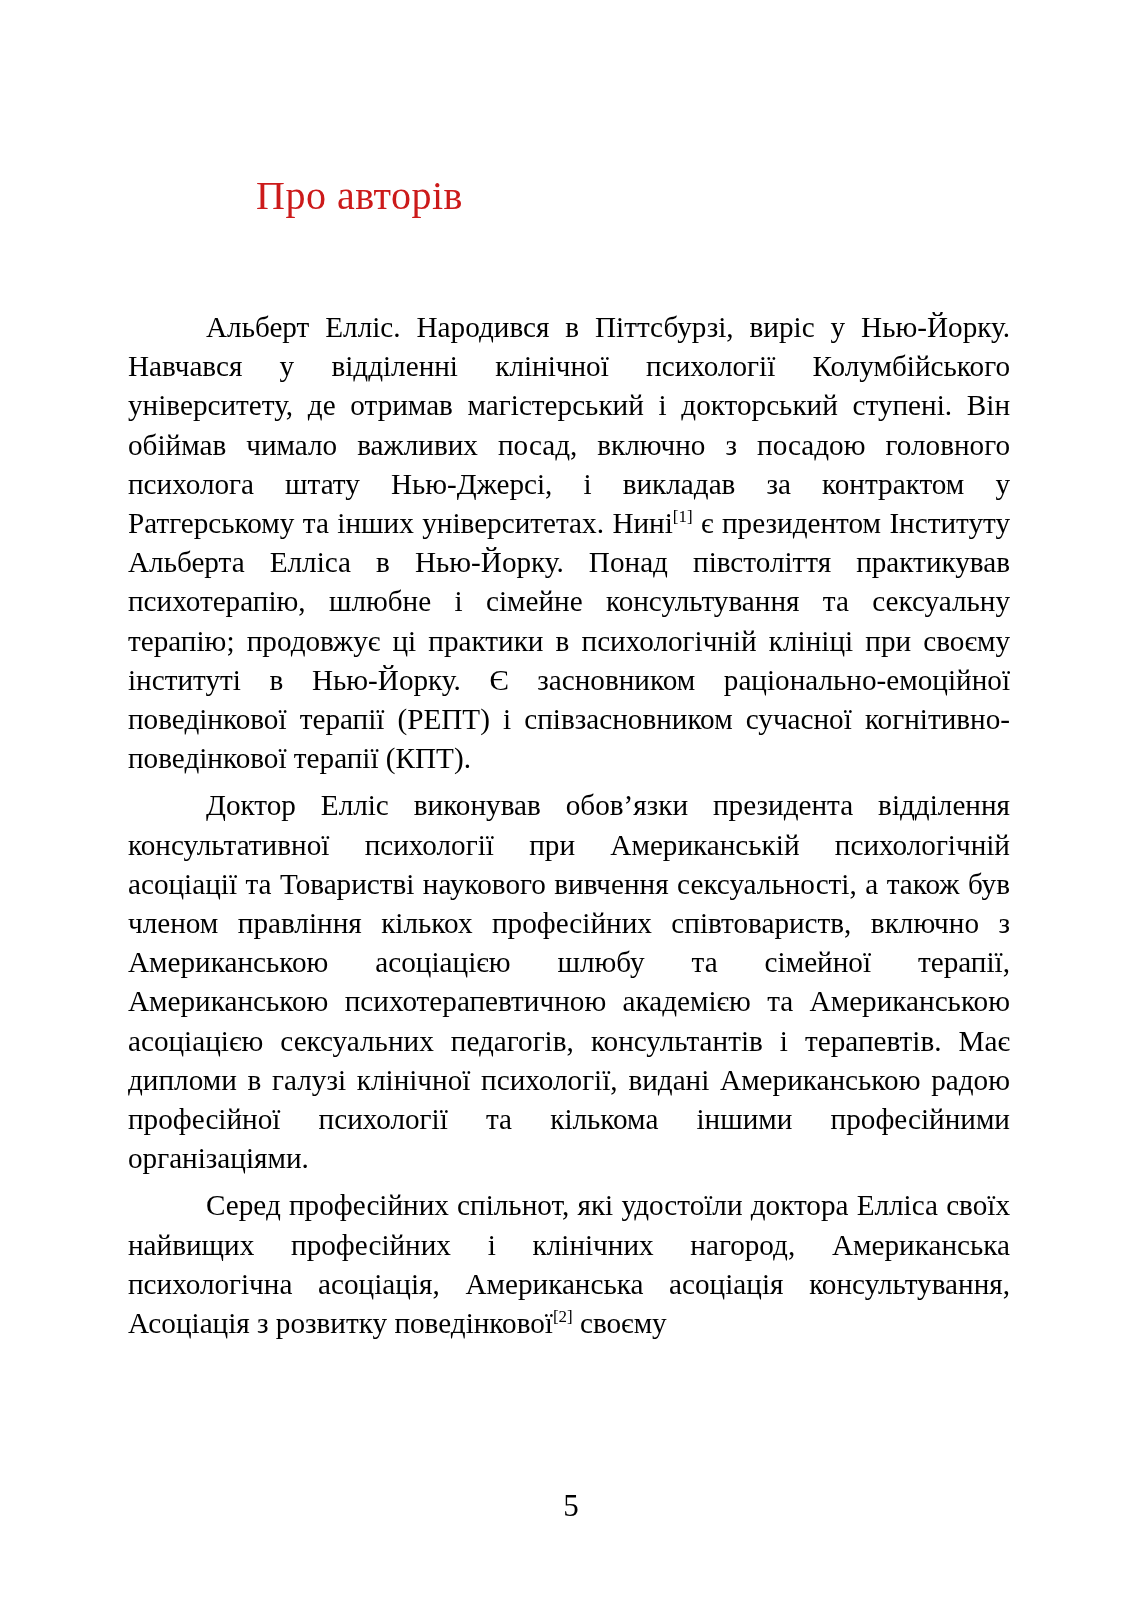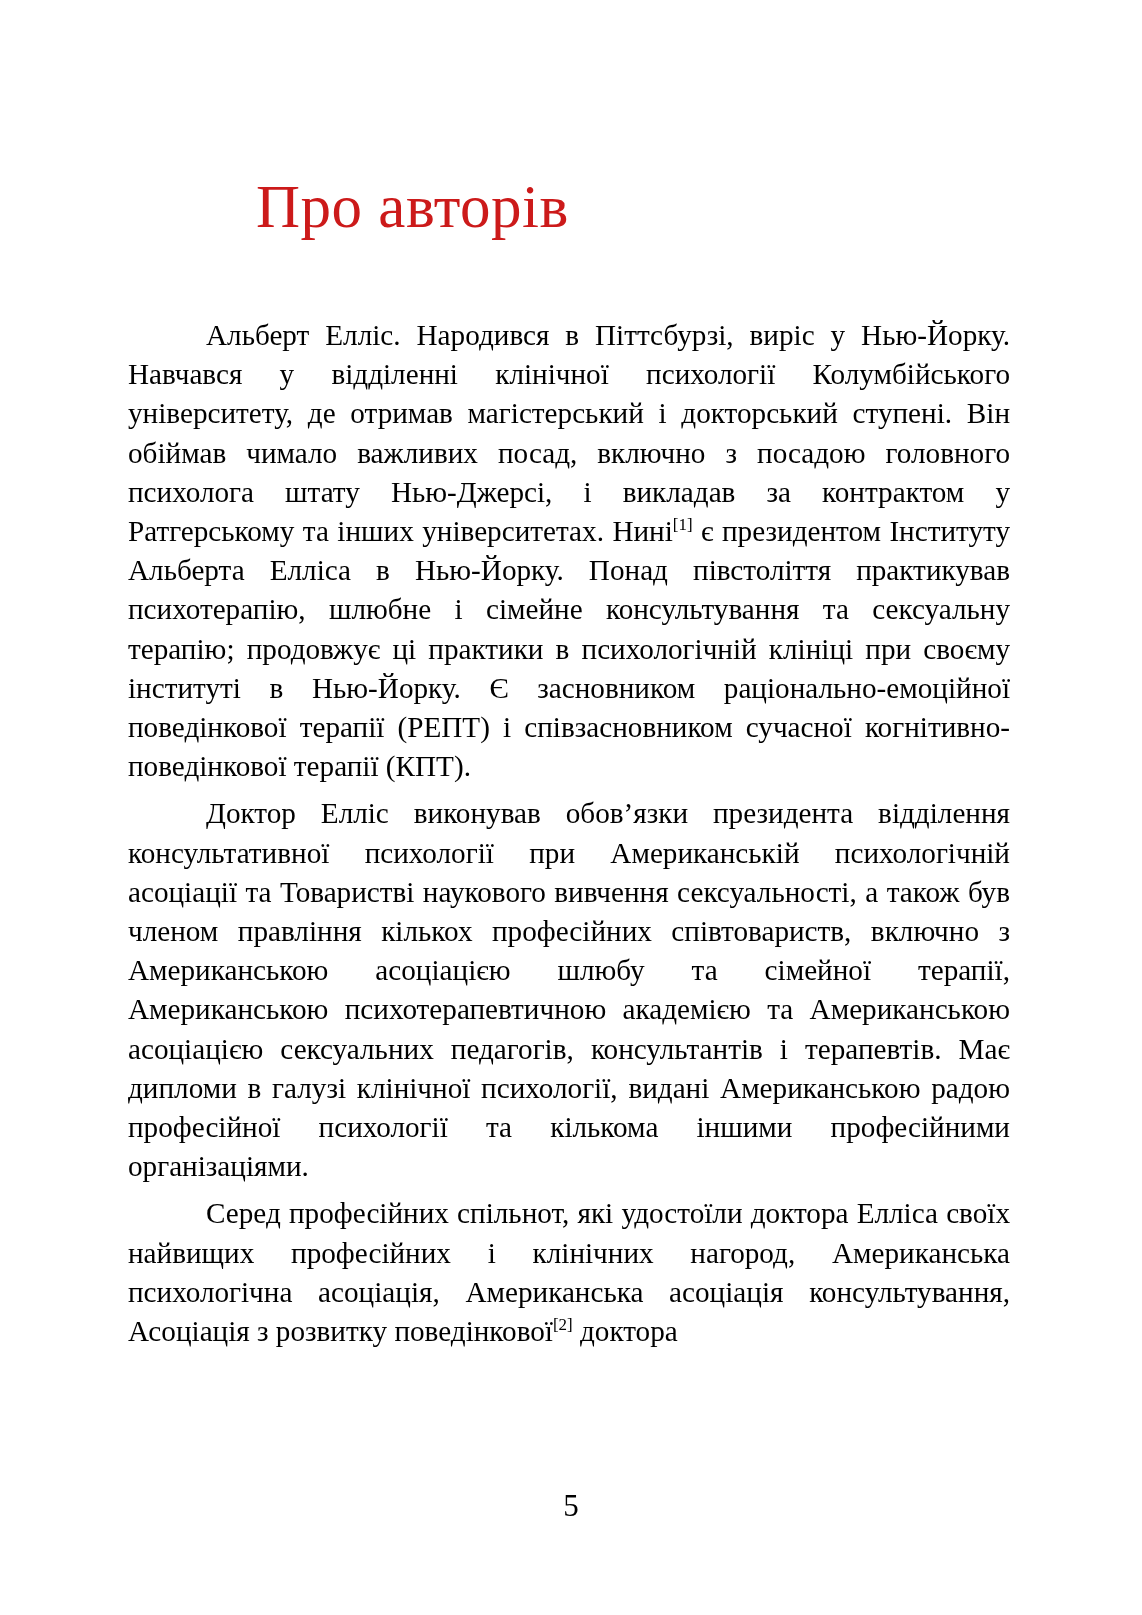--- a/index.html
+++ b/index.html
@@ -24,34 +24,34 @@
     overflow: hidden;
     box-sizing: border-box;
   }
 
   
   .page-title {
     position: absolute;
     left: 256px;
     top: 176px;
     font-family: "Liberation Serif", "DejaVu Serif", serif;
-    font-size: 61px;
+    font-size: 40px;
     line-height: 1.0;
     font-weight: 400;
     color: #cc1a1a;
     letter-spacing: 0.5px;
     white-space: nowrap;
     margin: 0;
   }
 
   
   .text-body {
     position: absolute;
     left: 128px;
-    top: 316px;
+    top: 308px;
     width: 882px;
   }
 
   .para {
     margin: 0;
     text-align: justify;
     text-justify: inter-word;
     text-indent: 78px;
     font-size: 29.2px;
     line-height: 39.2px;
@@ -90,19 +90,19 @@
 <div class="page">
 
   <h1 class="page-title">Про авторів</h1>
 
   <div class="text-body">
 
     <p class="para"><span>Альберт Елліс. Народився в Піттсбурзі, виріс у Нью-Йорку. Навчався у відділенні клінічної психології Колумбійського університету, де отримав магістерський і докторський ступені. Він обіймав чимало важливих посад, включно з посадою головного психолога штату Нью-Джерсі, і викладав за контрактом у Ратгерському та інших університетах. Нині</span><sup class="fn-ref">[1]</sup><span> є президентом Інституту Альберта Елліса в Нью-Йорку. Понад півстоліття практикував психотерапію, шлюбне і сімейне консультування та сексуальну терапію; продовжує ці практики в психологічній клініці при своєму інституті в Нью-Йорку. Є засновником раціонально-емоційної поведінкової терапії (РЕПТ) і співзасновником сучасної когнітивно-поведінкової терапії (КПТ).</span></p>
 
     <p class="para"><span>Доктор Елліс виконував обов’язки президента відділення консультативної психології при Американській психологічній асоціації та Товаристві наукового вивчення сексуальності, а також був членом правління кількох професійних співтовариств, включно з Американською асоціацією шлюбу та сімейної терапії, Американською психотерапевтичною академією та Американською асоціацією сексуальних педагогів, консультантів і терапевтів. Має дипломи в галузі клінічної психології, видані Американською радою професійної психології та кількома іншими професійними організаціями.</span></p>
 
-    <p class="para"><span>Серед професійних спільнот, які удостоїли доктора Елліса своїх найвищих професійних і клінічних нагород, Американська психологічна асоціація, Американська асоціація консультування, Асоціація з розвитку поведінкової</span><sup class="fn-ref">[2]</sup><span> доктора</span></p>
+    <p class="para"><span>Серед професійних спільнот, які удостоїли доктора Елліса своїх найвищих професійних і клінічних нагород, Американська психологічна асоціація, Американська асоціація консультування, Асоціація з розвитку поведінкової</span><sup class="fn-ref">[2]</sup><span> своєму</span></p>
 
   </div>
 
   <div class="folio">5</div>
 
 </div>
 
 </body></html>

